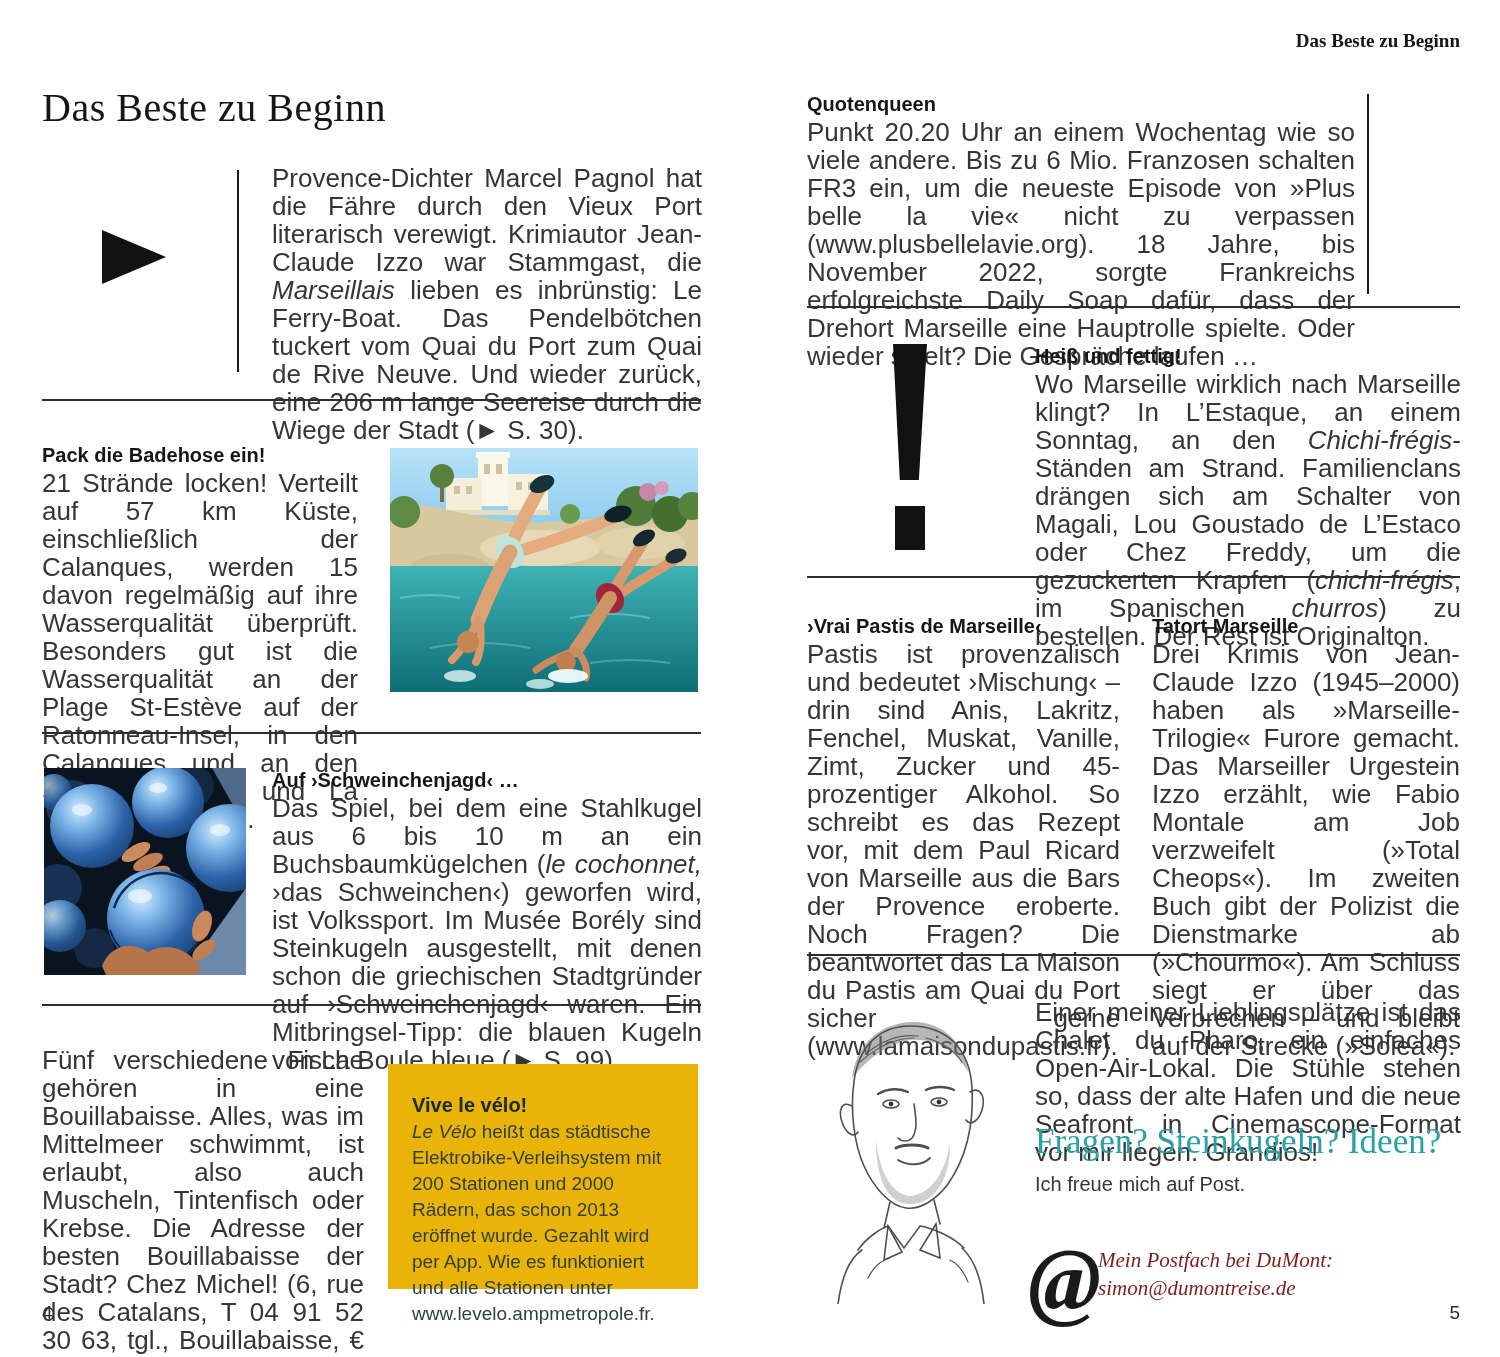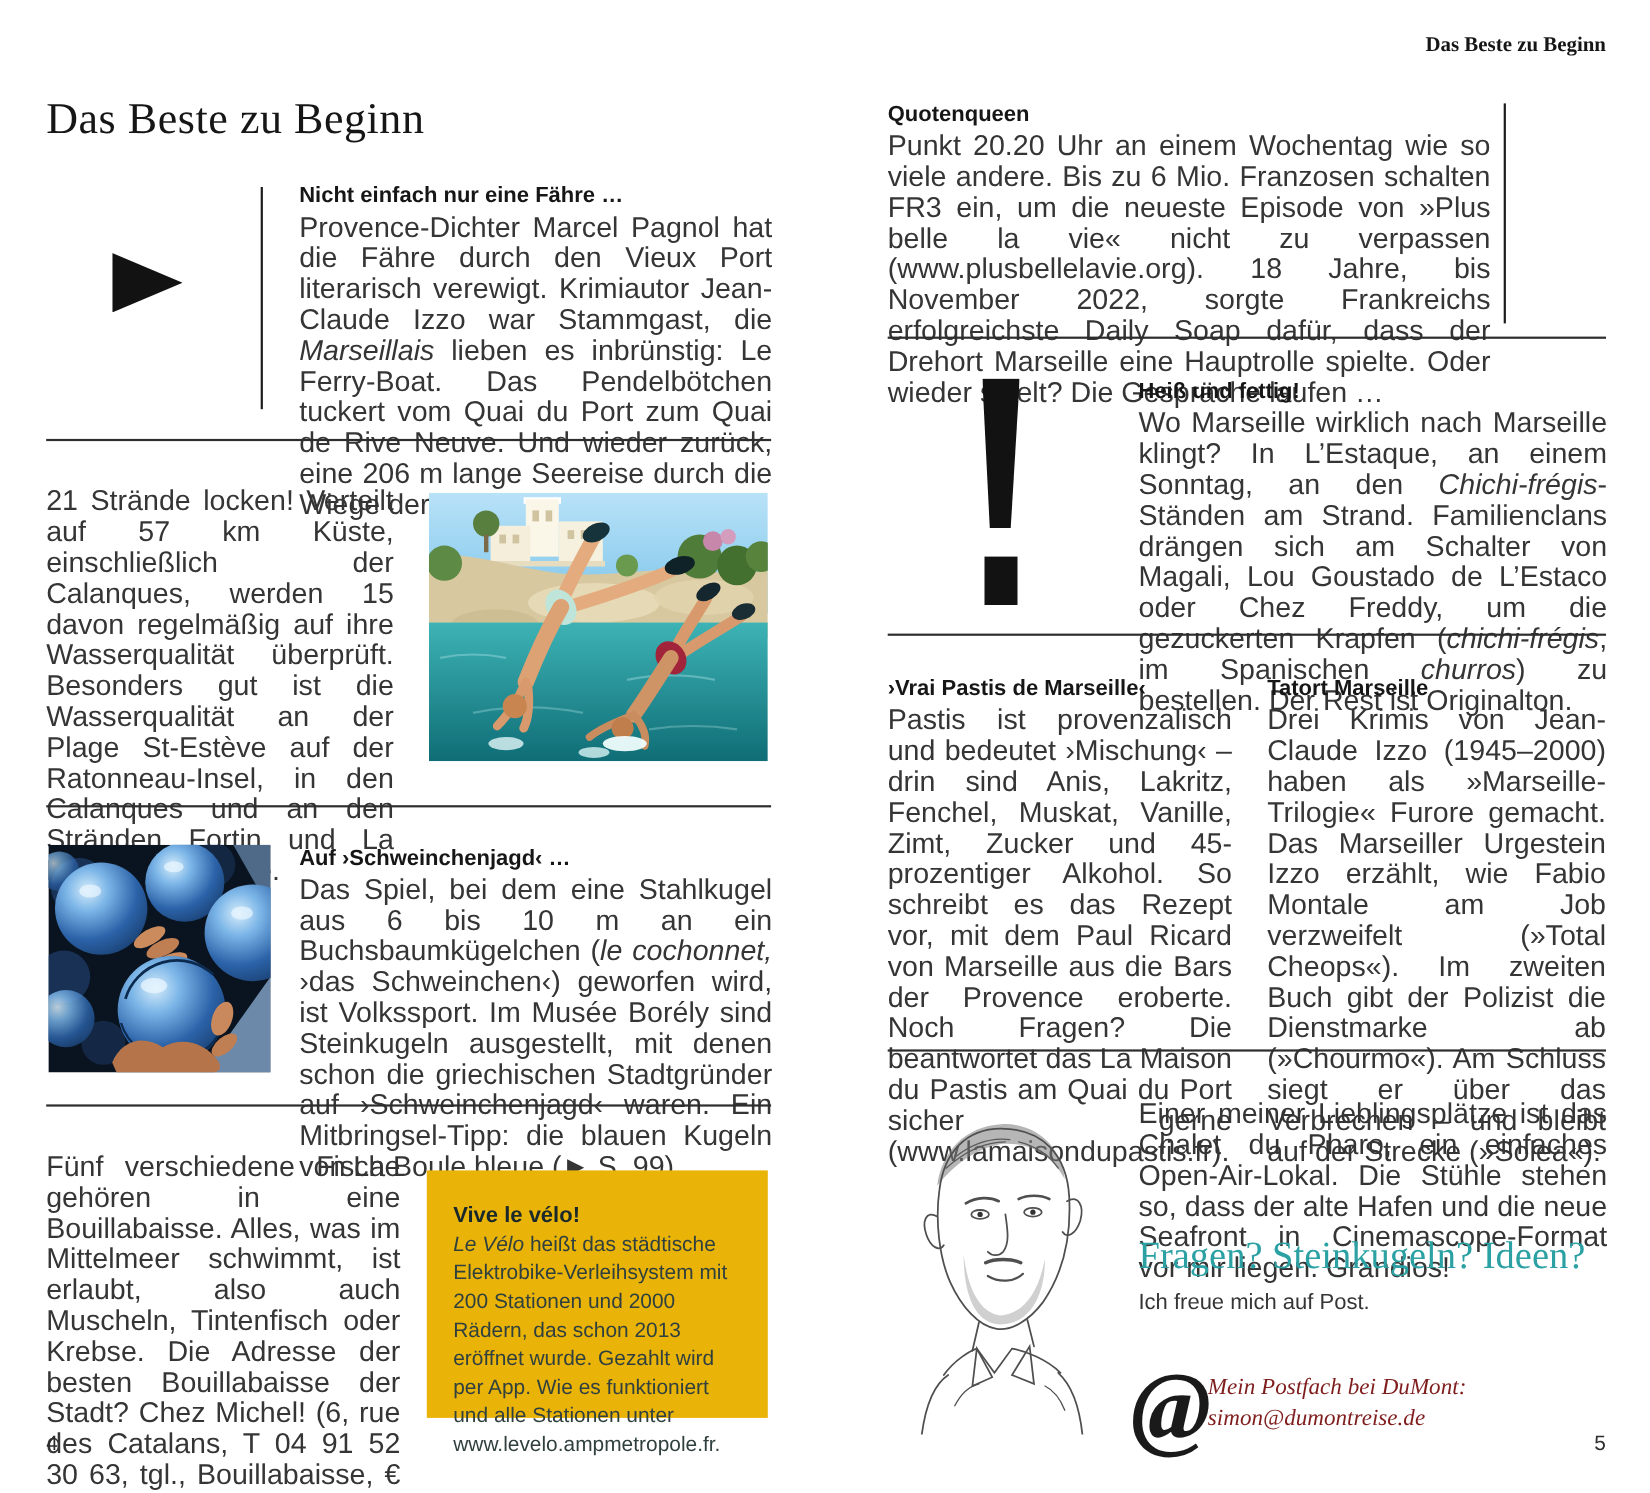--- a/index.html
+++ b/index.html
@@ -59,28 +59,28 @@
 <div class="spread">
 
   <section>
 
     <h1 class="abs page-title" style="left:42px; top:84px;">Das Beste zu Beginn</h1>
 
     <div class="abs" style="left:42px; top:160px; width:660px; height:220px;">
       <div class="play-arrow" style="left:60px; top:70px;"></div>
       <div class="vrule" style="left:195px; top:10px; height:202px;"></div>
       <div class="abs" style="left:230px; top:4px; width:430px;">
-        <h3 class="sec-heading">Nicht einfach nur eine Fähre …</h3>
         <p class="sec-body"><span>Provence-Dichter Marcel Pagnol hat die Fähre durch den Vieux Port literarisch verewigt. Krimiautor Jean-Claude Izzo war Stammgast, die </span><span class="i">Marseillais</span><span> lieben es inbrünstig: Le Ferry-Boat. Das Pendelbötchen tuckert vom Quai du Port zum Quai de Rive Neuve. Und wieder zurück, eine 206 m lange Seereise durch die Wiege der Stadt (► S. 30).</span></p>
       </div>
     </div>
 
     <div class="hrule" style="left:42px; top:399px; width:659px;"></div>
 
     <div class="abs" style="left:42px; top:441px; width:316px;">
+      <h3 class="sec-heading">Pack die Badehose ein!</h3>
       <p class="sec-body"><span>21 Strände locken! Verteilt auf 57 km Küste, einschließlich der Calanques, werden 15 davon regelmäßig auf ihre Wasserqualität überprüft. Besonders gut ist die Wasserqualität an der Plage St-Estève auf der Ratonneau-Insel, in den Calanques und an den Stränden Fortin und La Lave in L’Estaque.</span></p>
     </div>
 
     <div class="abs" style="left:390px; top:448px; width:308px; height:244px;">
       <svg width="308" height="244" viewBox="0 0 308 244">
         <defs>
           <linearGradient id="sky" x1="0" y1="0" x2="0" y2="1">
             <stop offset="0" stop-color="#b8e2f8"></stop>
               <stop offset="1" stop-color="#7cc4ea"></stop>
           </linearGradient>

